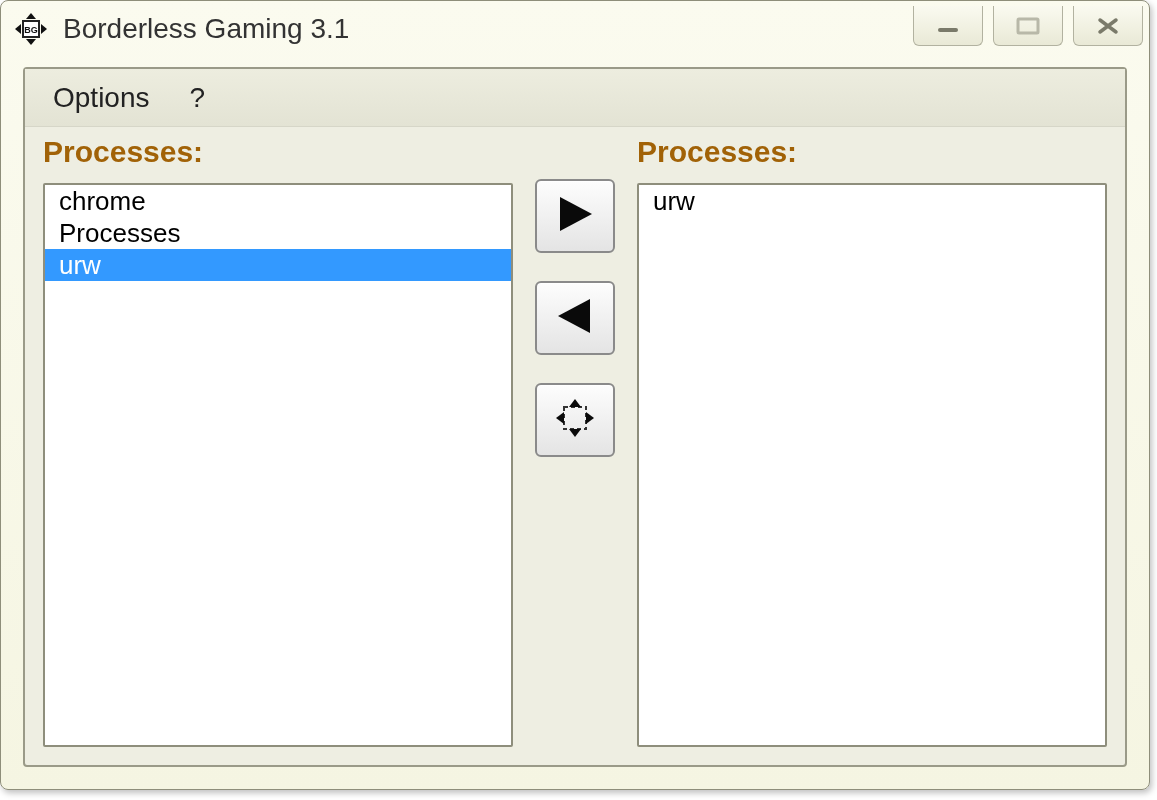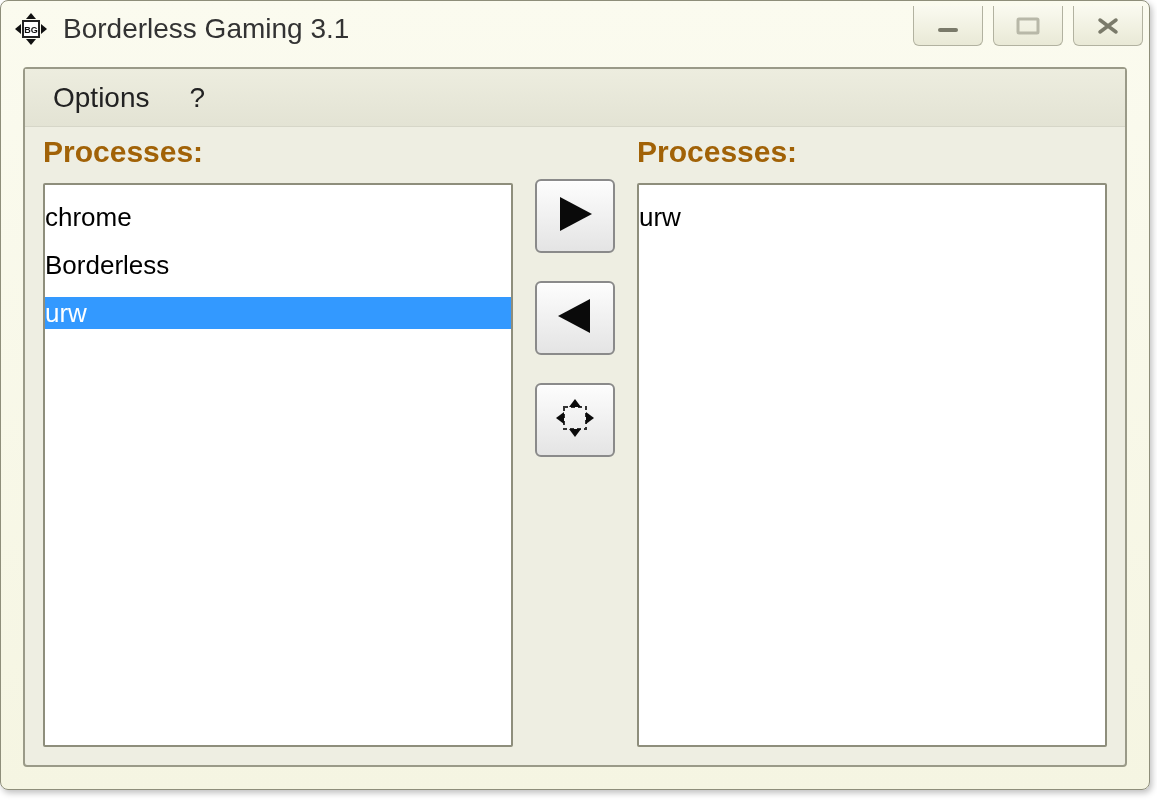--- a/index.html
+++ b/index.html
@@ -104,24 +104,23 @@
       flex: 1;
       background: #fff;
       border: 2px solid #8e8e7c;
       border-radius: 2px;
       overflow: hidden;
       font-size: 26px;
       line-height: 32px;
       color: #000;
     }
     .list-item {
-      padding: 0 0;
+      padding: 0 14px;
       height: 32px;
       white-space: nowrap;
-      margin-top: 16px;
     }
     .list-item.selected {
       background: #3399ff;
       color: #fff;
     }
     
     .col-buttons {
       width: 92px;
       display: flex;
       flex-direction: column;
@@ -182,21 +181,21 @@
     <div class="menubar">
       <span>Options</span>
       <span>?</span>
     </div>
     <div class="content">
 
       <div class="panel">
         <div class="panel-label">Processes:</div>
         <div class="listbox" id="processes-list">
             <div class="list-item">chrome</div>
-            <div class="list-item">Borderless</div>
+            <div class="list-item">Processes</div>
             <div class="list-item selected">urw</div>
           </div>
       </div>
 
       <div class="col-buttons">
         <div class="mid-btn">
           <span>
             <svg viewBox="0 0 46 46">
                 <polygon points="8,6 40,23 8,40" fill="#0a0a0a"></polygon>
               </svg>

